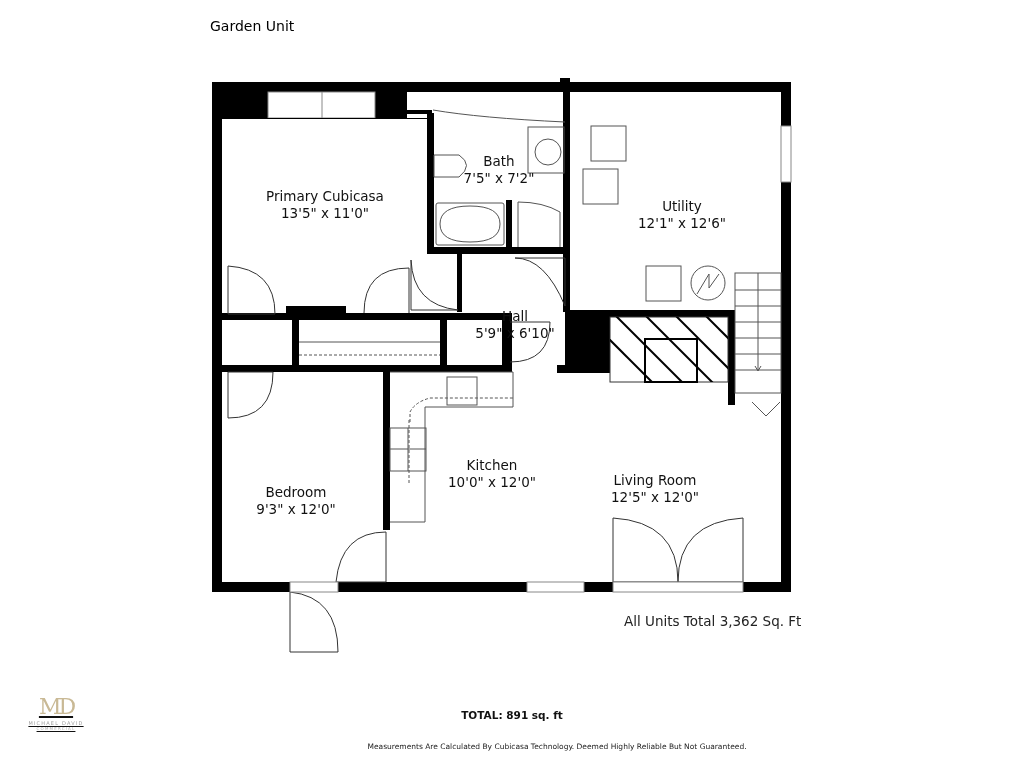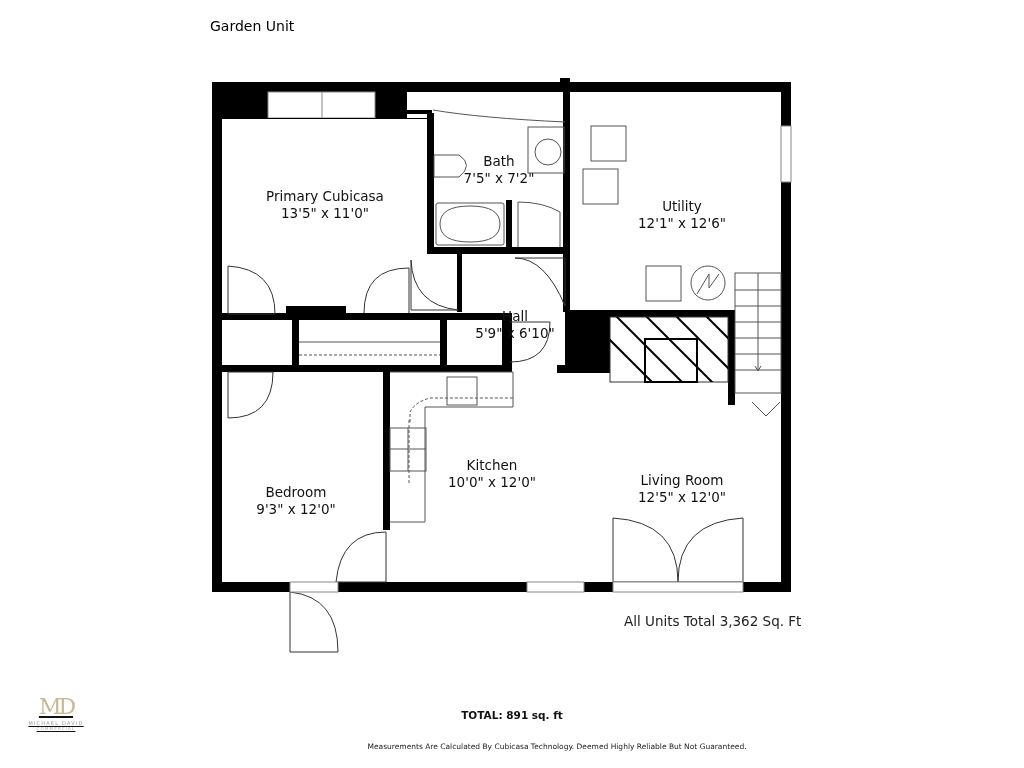--- a/index.html
+++ b/index.html
@@ -173,21 +173,21 @@
   <div>5'9" x 6'10"</div>
 </div>
 <div class="room-label" style="left:296px; top:484px;">
   <div>Bedroom</div>
   <div>9'3" x 12'0"</div>
 </div>
 <div class="room-label" style="left:492px; top:457px;">
   <div>Kitchen</div>
   <div>10'0" x 12'0"</div>
 </div>
-<div class="room-label" style="left:682px; top:472px;">
+<div class="room-label" style="left:655px; top:472px;">
   <div>Living Room</div>
   <div>12'5" x 12'0"</div>
 </div>
 
 <div class="abs total-units">All Units Total 3,362 Sq. Ft</div>
 
 <div class="abs totals">
   <div class="bold">TOTAL: 891 sq. ft</div>
 </div>
 <div class="abs disclaimer">Measurements Are Calculated By Cubicasa Technology. Deemed Highly Reliable But Not Guaranteed.</div>

